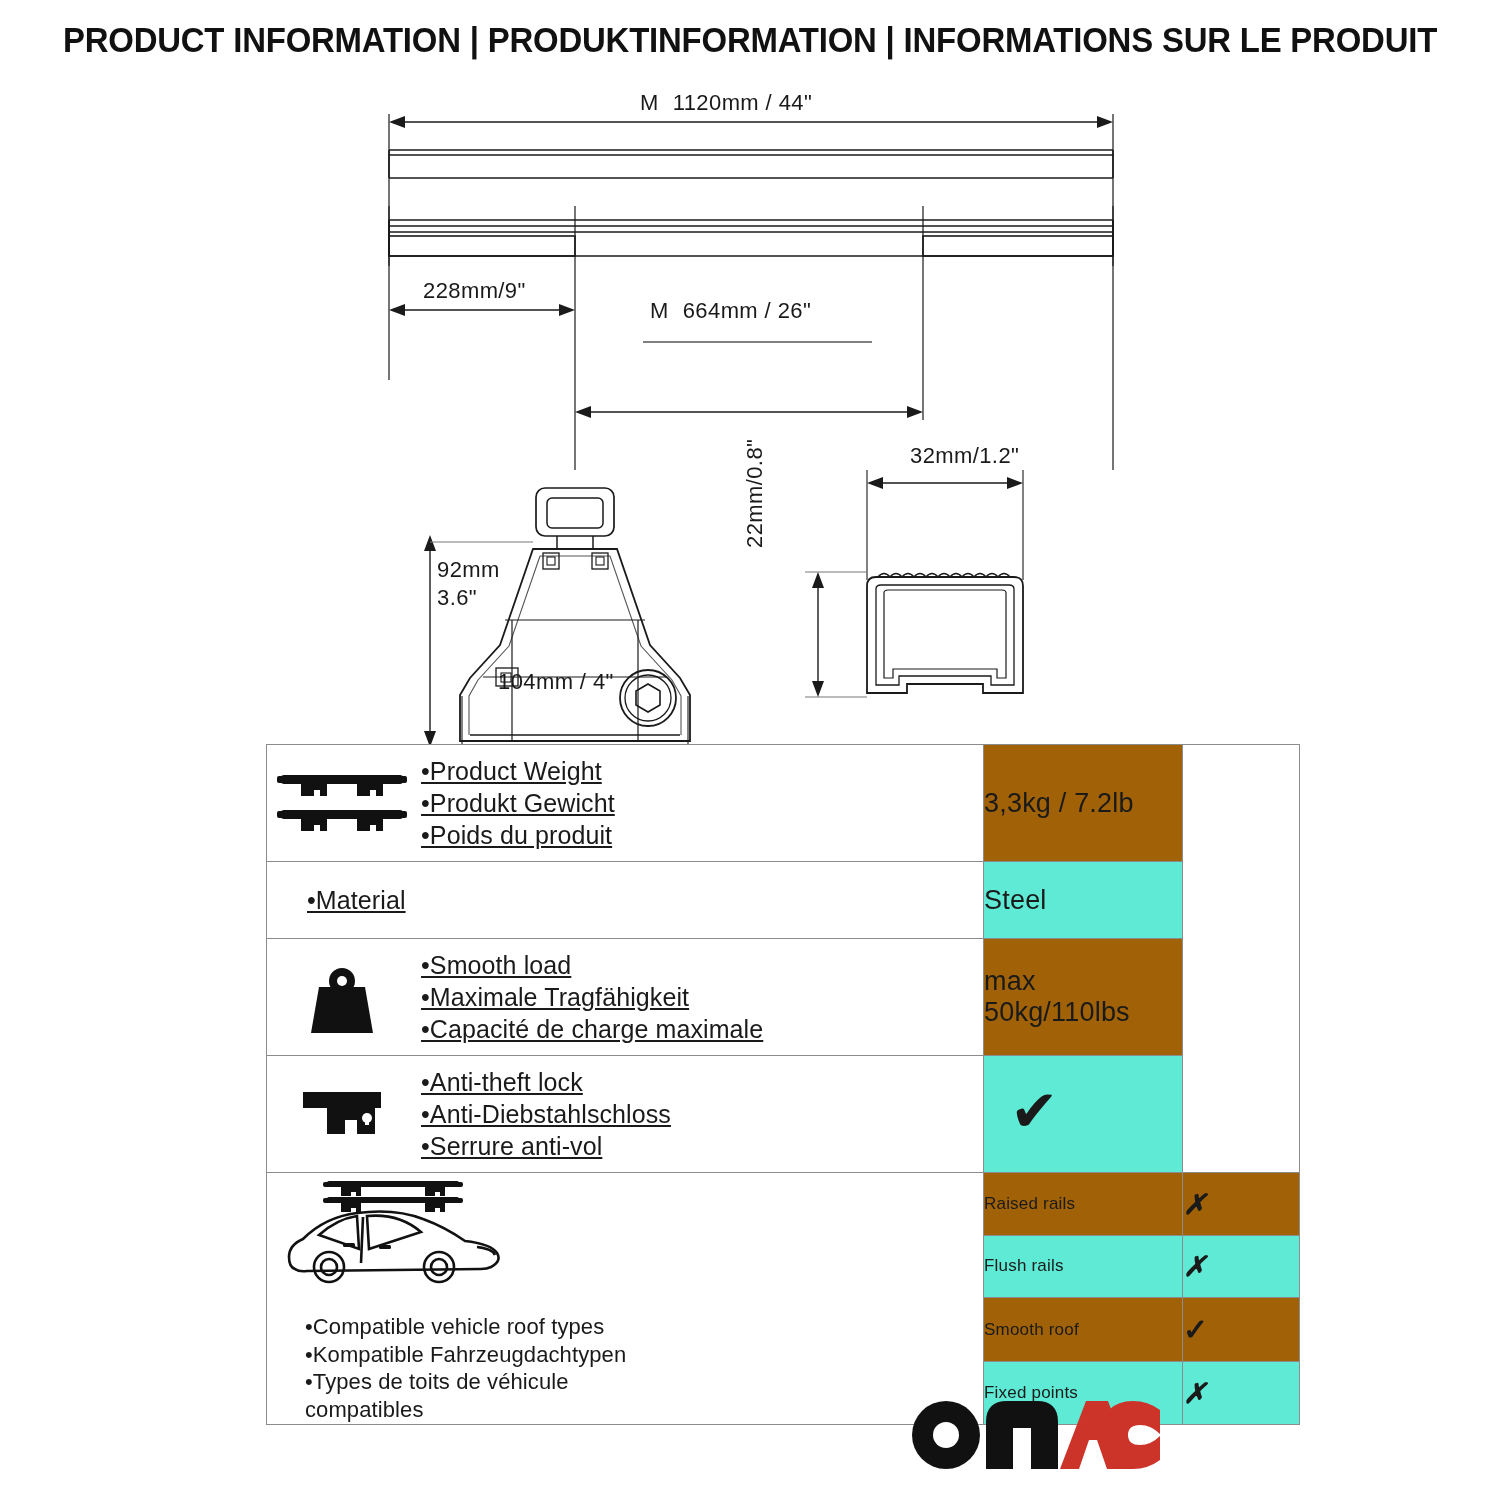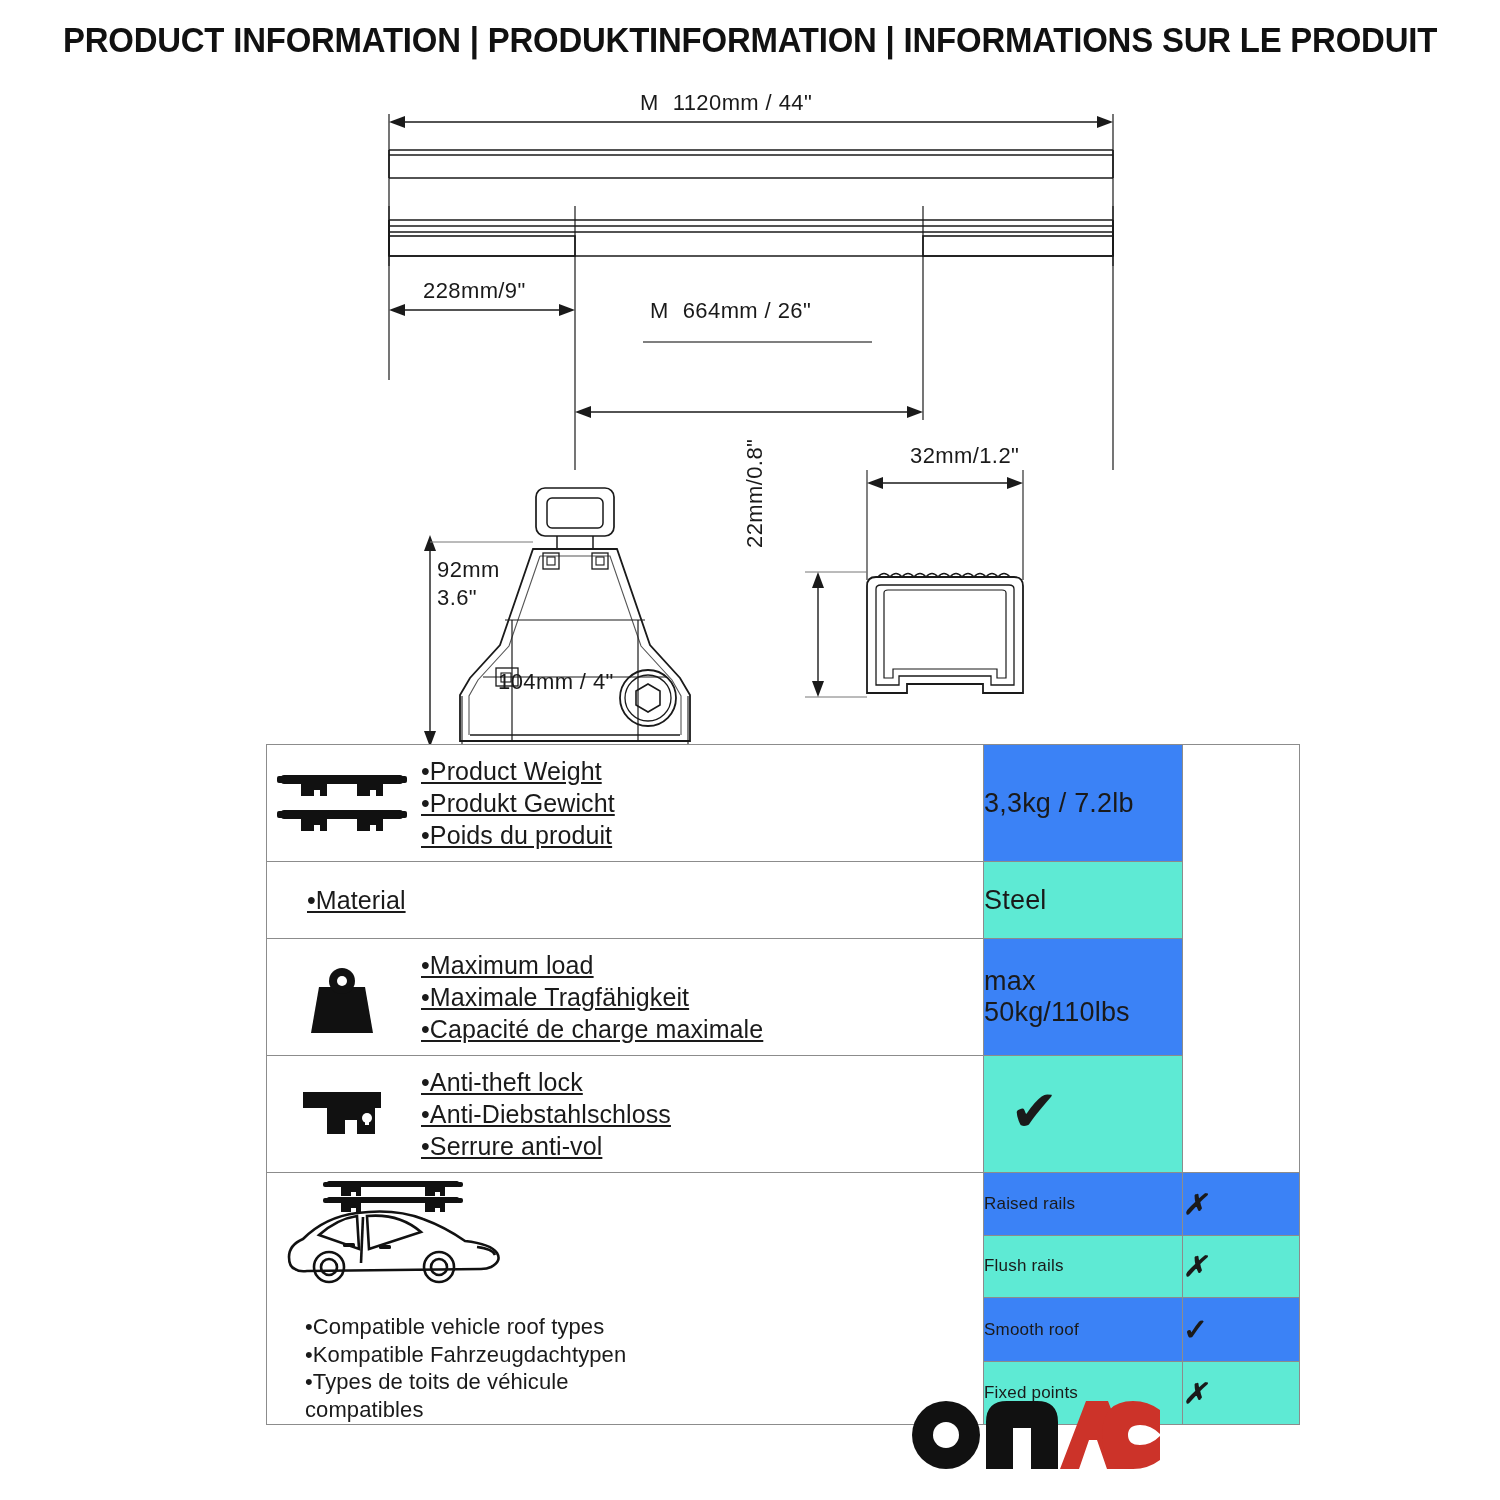--- a/index.html
+++ b/index.html
@@ -61,21 +61,21 @@
     letter-spacing:0.1px;
     text-decoration:underline;
   }
   .cell-label .ln{display:block;white-space:nowrap;}
   .cell-value{
     padding:12px 0 12px 26px;
     font-size:27px;
     color:#1a1a1a;
     letter-spacing:0.2px;
   }
-  .shaded{background:#3b82f6;}
+  .shaded{background:#a16207;}
   .plain{background:#5eead4;}
 
   .labelgroup{display:flex;align-items:center;}
   .labelgroup .ic{flex:0 0 auto;width:150px;display:flex;justify-content:center;align-items:center;}
   .labelgroup .tx{flex:1 1 auto;}
 
   
   .compat-left{
     padding:14px 8px 18px 8px;
     text-align:center;
@@ -312,21 +312,21 @@
             <div class="ic">
               <svg width="90" height="80" viewBox="0 0 90 80">
                 <g fill="#111">
                   <path d="M22 30 L68 30 L76 76 L14 76 Z"></path>
                   <circle cx="45" cy="24" r="13"></circle>
                 </g>
                 <circle cx="45" cy="24" r="5" fill="#fff"></circle>
               </svg>
             </div>
             <div class="tx cell-label">
-              <span class="ln">•Maximum load</span>
+              <span class="ln">•Smooth load</span>
               <span class="ln">•Maximale Tragfähigkeit</span>
               <span class="ln">•Capacité de charge maximale</span>
             </div>
           </div>
         </td>
         <td class="cell-value shaded">max 50kg/110lbs</td>
       </tr>
 
       <tr>
         <td>

